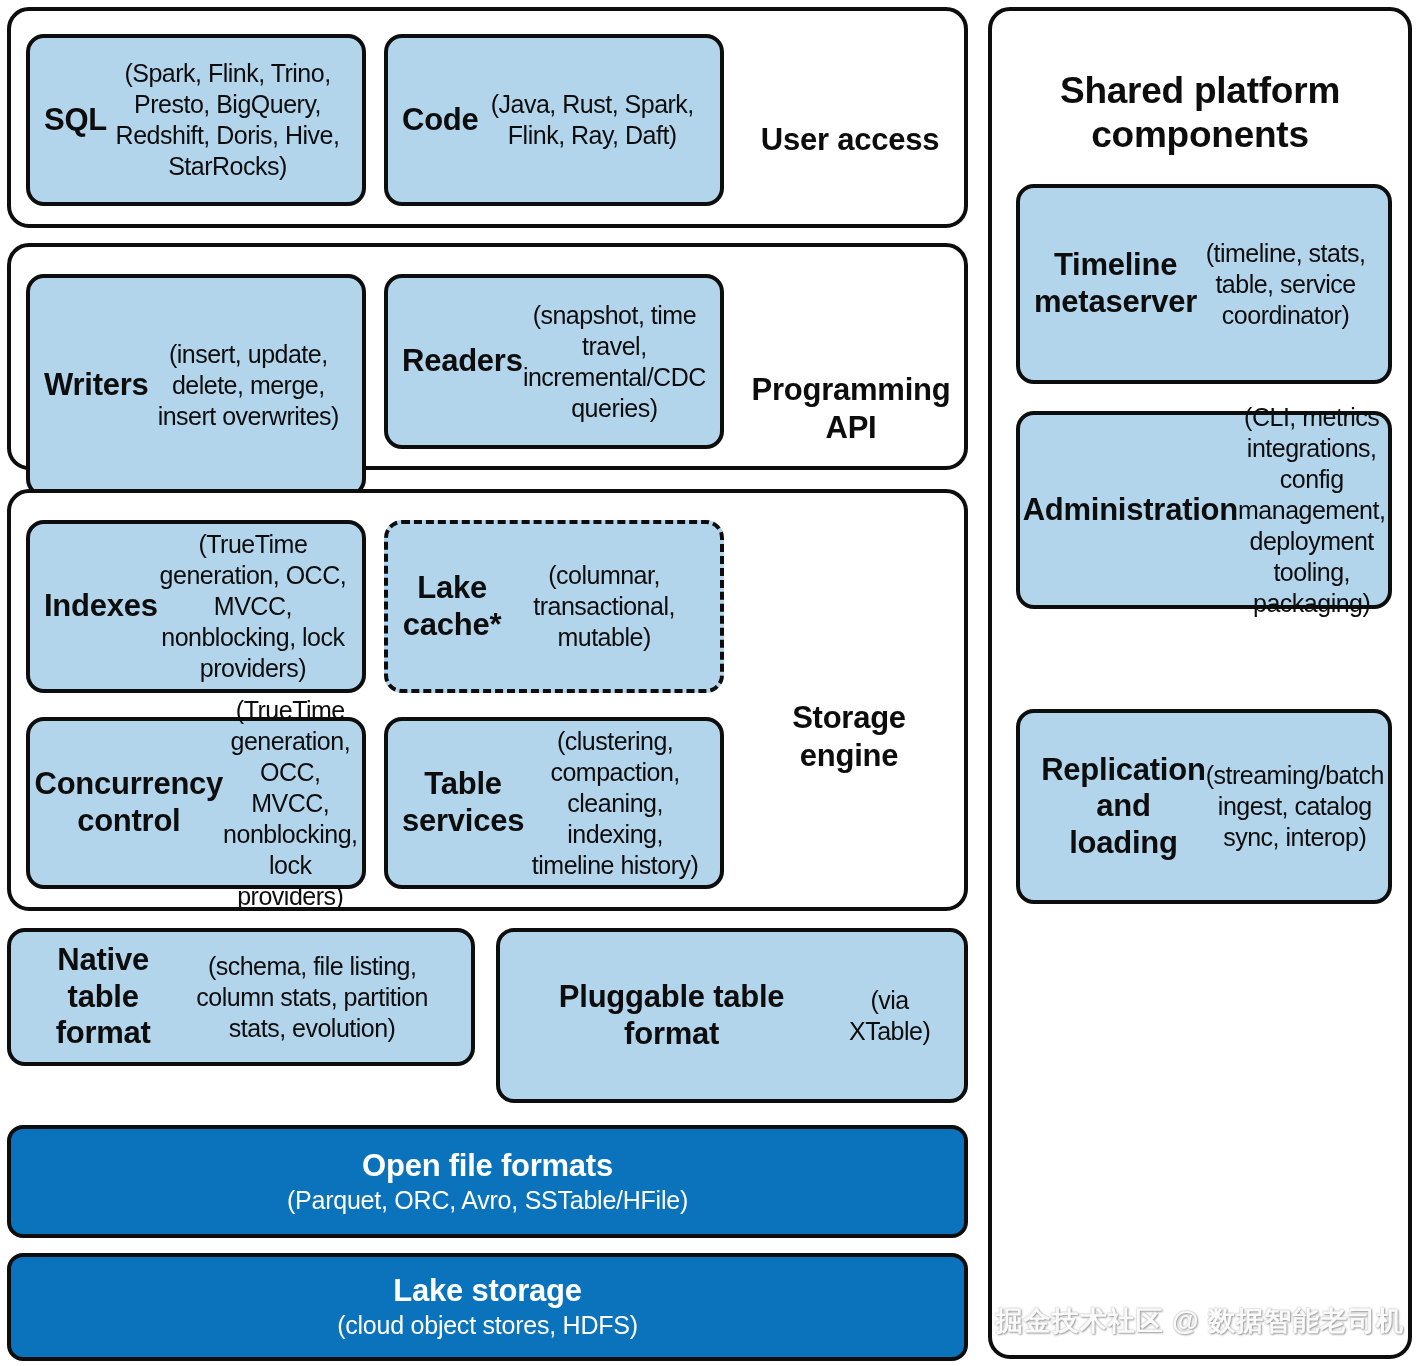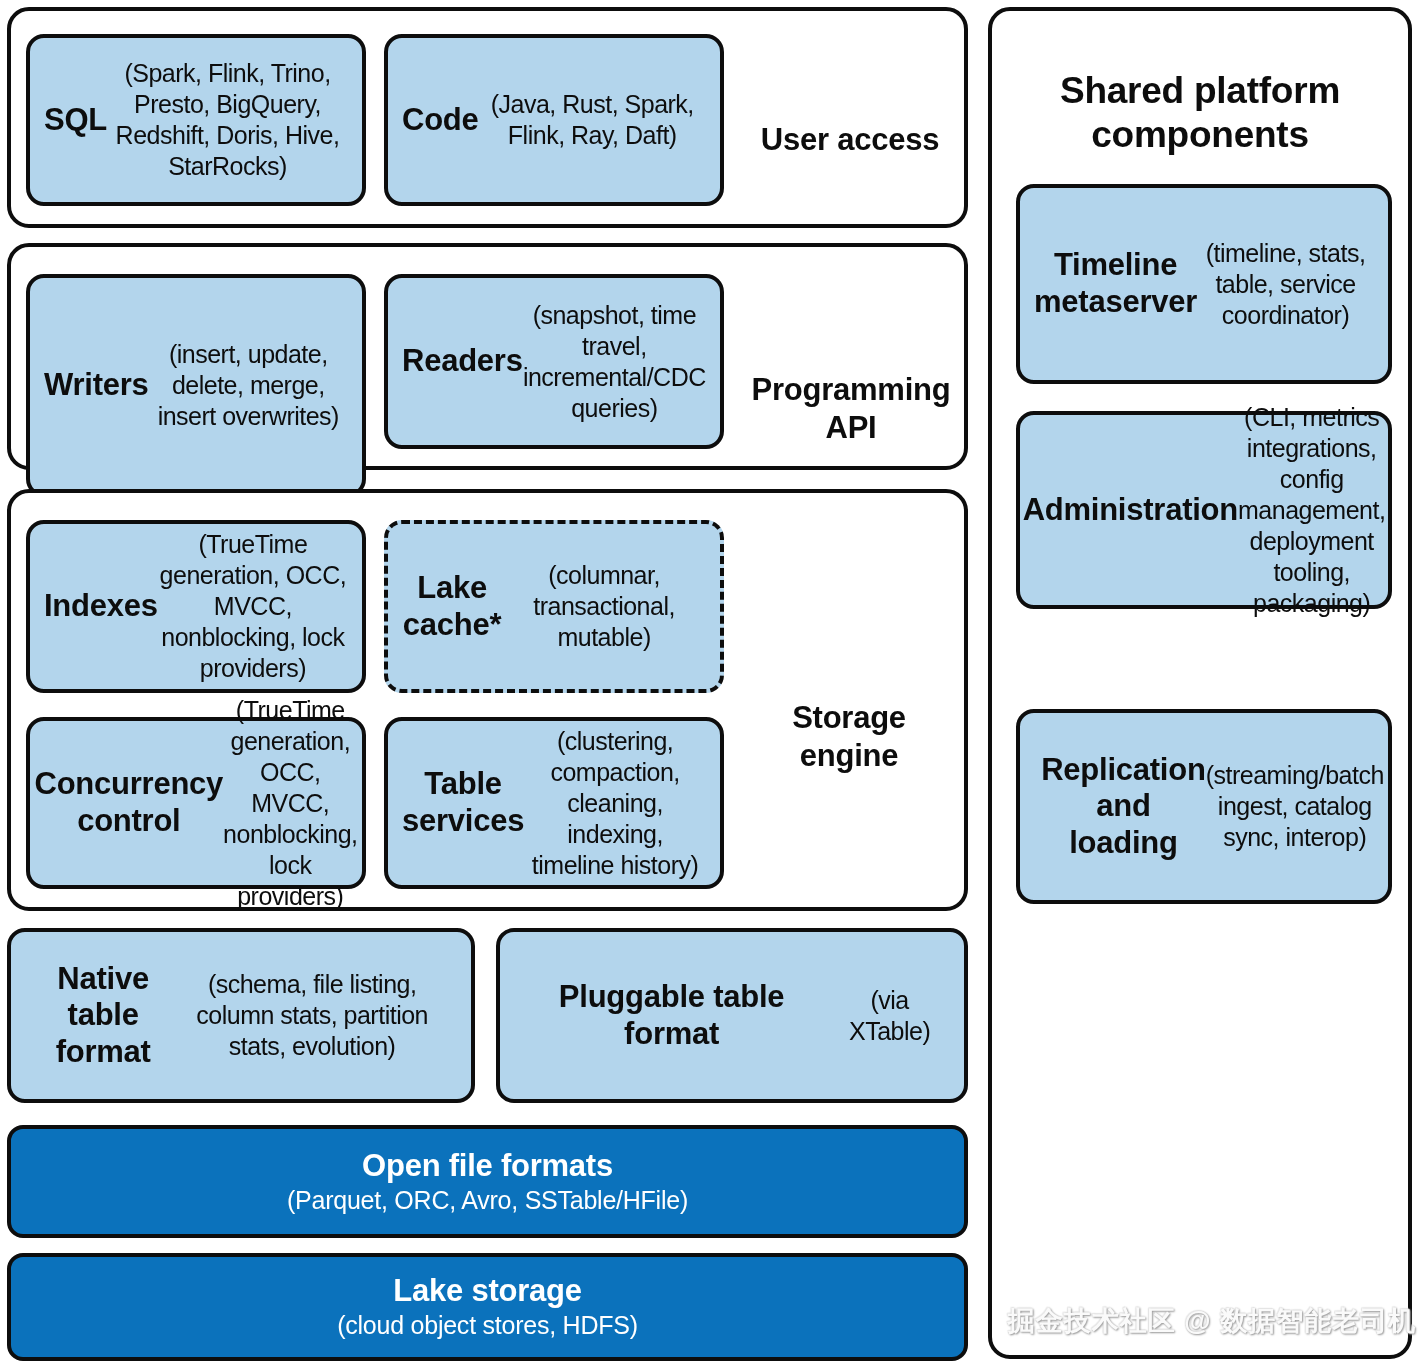--- a/index.html
+++ b/index.html
@@ -67,21 +67,21 @@
   .bar .title{font-size:31px;font-weight:700;line-height:1.2;}
   .bar .sub{font-size:25px;font-weight:400;line-height:1.3;}
   
   .right-title{
     position:absolute;top:22px;left:0;width:100%;
     text-align:center;
     font-size:37px;font-weight:700;line-height:1.2;margin-top:36px;
   }
   .right-title span{display:inline-block;max-width:330px;}
   .watermark{
-    position:absolute;bottom:16px;left:12px;width:100%;
+    position:absolute;bottom:16px;left:0;width:100%;
     text-align:center;
     font-size:27px;font-weight:700;
     color:#fafafa;
     text-shadow:1px 1px 2px #9a9a9a, -1px -1px 1px #e8e8e8, 0 0 2px #bbbbbb;
     letter-spacing:1px;
     white-space:nowrap;
   }
 </style>
 </head>
 <body>
@@ -125,21 +125,21 @@
       <div class="title">Concurrency control</div>
       <div class="sub">(TrueTime generation, OCC, MVCC, nonblocking, lock providers)</div>
     </div>
     <div class="box" style="left:373px;top:224px;width:340px;height:172px;">
       <div class="title">Table services</div>
       <div class="sub">(clustering, compaction, cleaning, indexing, timeline history)</div>
     </div>
     <div class="section-label" style="left:753px;top:158px;width:170px;">Storage engine</div>
   </div>
 
-  <div class="box" style="left:7px;top:928px;width:468px;height:175px;padding-left:28px;">
+  <div class="box" style="left:7px;top:928px;width:468px;height:138px;padding-left:28px;">
     <div class="title">Native table format</div>
     <div class="sub">(schema, file listing, column stats, partition stats, evolution)</div>
   </div>
   <div class="box" style="left:496px;top:928px;width:472px;height:175px;">
     <div class="title">Pluggable table format</div>
     <div class="sub">(via XTable)</div>
   </div>
 
   <div class="bar" style="left:7px;top:1125px;width:961px;height:113px;">
     <div class="title">Open file formats</div>

